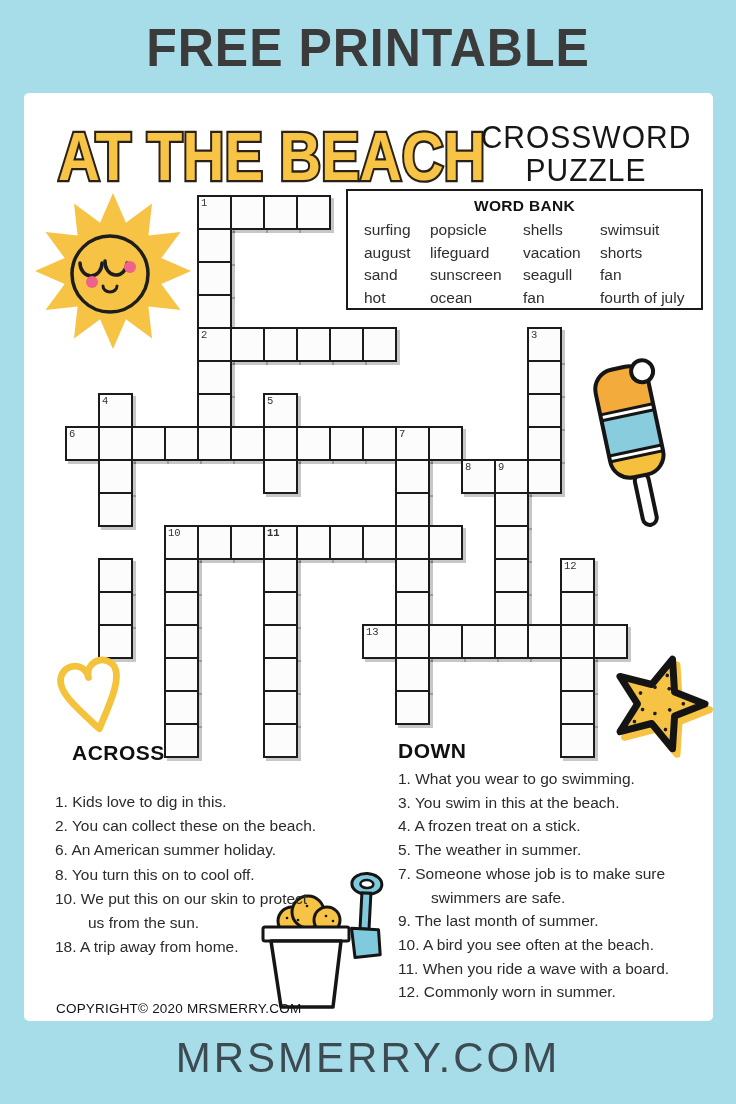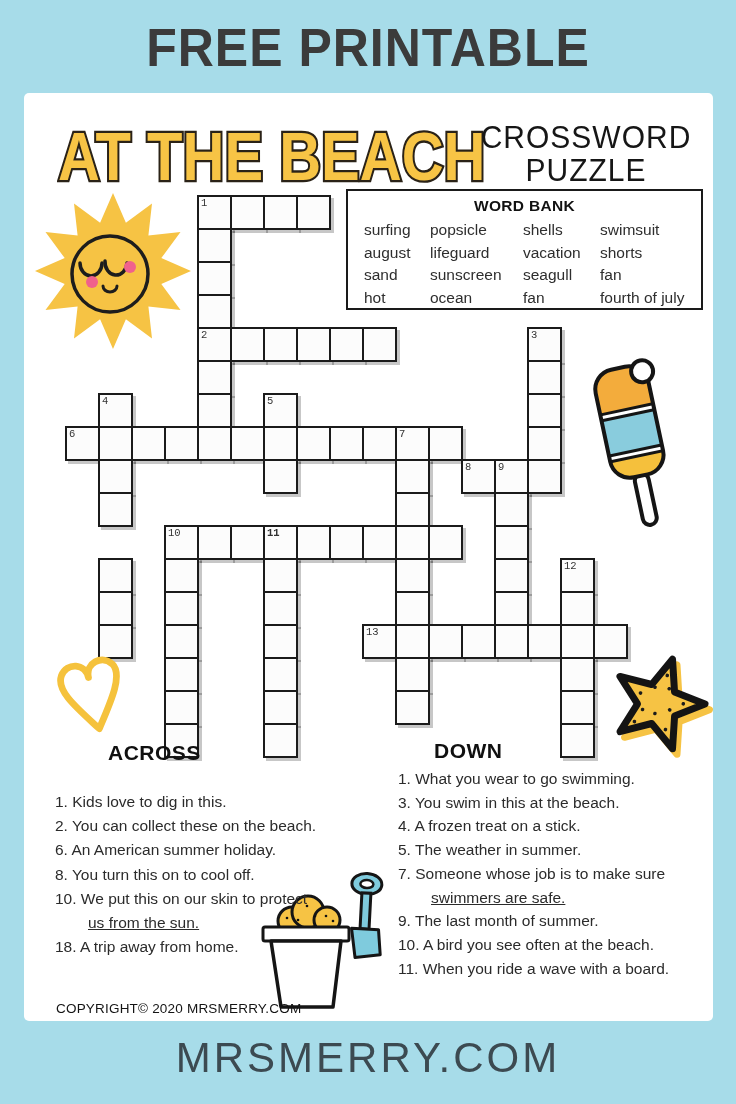--- a/index.html
+++ b/index.html
@@ -50,25 +50,25 @@
     position:absolute;width:35px;height:35px;box-sizing:border-box;
     background:#FCFCFC;border:2px solid #1B1B1B;
     box-shadow:3px 3px 0 rgba(0,0,0,0.22);
   }
   .cell .num{
     position:absolute;top:0px;left:2px;
     font-family:"Liberation Mono",monospace;font-size:10.5px;color:#333;
   }
   
   .section-heading{
-    font-size:21px;font-weight:bold;color:#101010;letter-spacing:0.5px;margin-left:36px;
+    font-size:21px;font-weight:bold;color:#101010;letter-spacing:0.5px;
   }
   .clue-list{font-size:15.5px;color:#2B2B2B;}
   .clue-line{white-space:nowrap;}
-  .clue-line.indent{padding-left:33px;text-decoration:underline;}
+  .clue-line.indent{padding-left:33px;}
   .across-list{left:55px;top:790px;line-height:24.2px;}
   .down-list{left:398px;top:767px;line-height:23.7px;}
   .heading-across{left:72px;top:741px;}
   .heading-down{left:398px;top:739px;}
   .copyright{
     left:56px;top:1001px;font-size:13.5px;color:#141414;letter-spacing:0.2px;
   }
   .site-footer{
     top:1033px;left:0;width:736px;text-align:center;
     font-size:42px;color:#3C4A51;letter-spacing:3px;font-weight:normal;
@@ -321,17 +321,18 @@
 <div class="abs clue-list down-list" id="down-list">
     <div class="clue-line">1. What you wear to go swimming.</div>
     <div class="clue-line">3. You swim in this at the beach.</div>
     <div class="clue-line">4. A frozen treat on a stick.</div>
     <div class="clue-line">5. The weather in summer.</div>
     <div class="clue-line">7. Someone whose job is to make sure</div>
     <div class="clue-line indent">swimmers are safe.</div>
     <div class="clue-line">9. The last month of summer.</div>
     <div class="clue-line">10. A bird you see often at the beach.</div>
     <div class="clue-line">11. When you ride a wave with a board.</div>
+    <div class="clue-line">12. Commonly worn in summer.</div>
   </div>
 
 <div class="abs copyright">COPYRIGHT© 2020 MRSMERRY.COM</div>
 
 <div class="abs site-footer">MRSMERRY.COM</div>
 
 </body></html>

